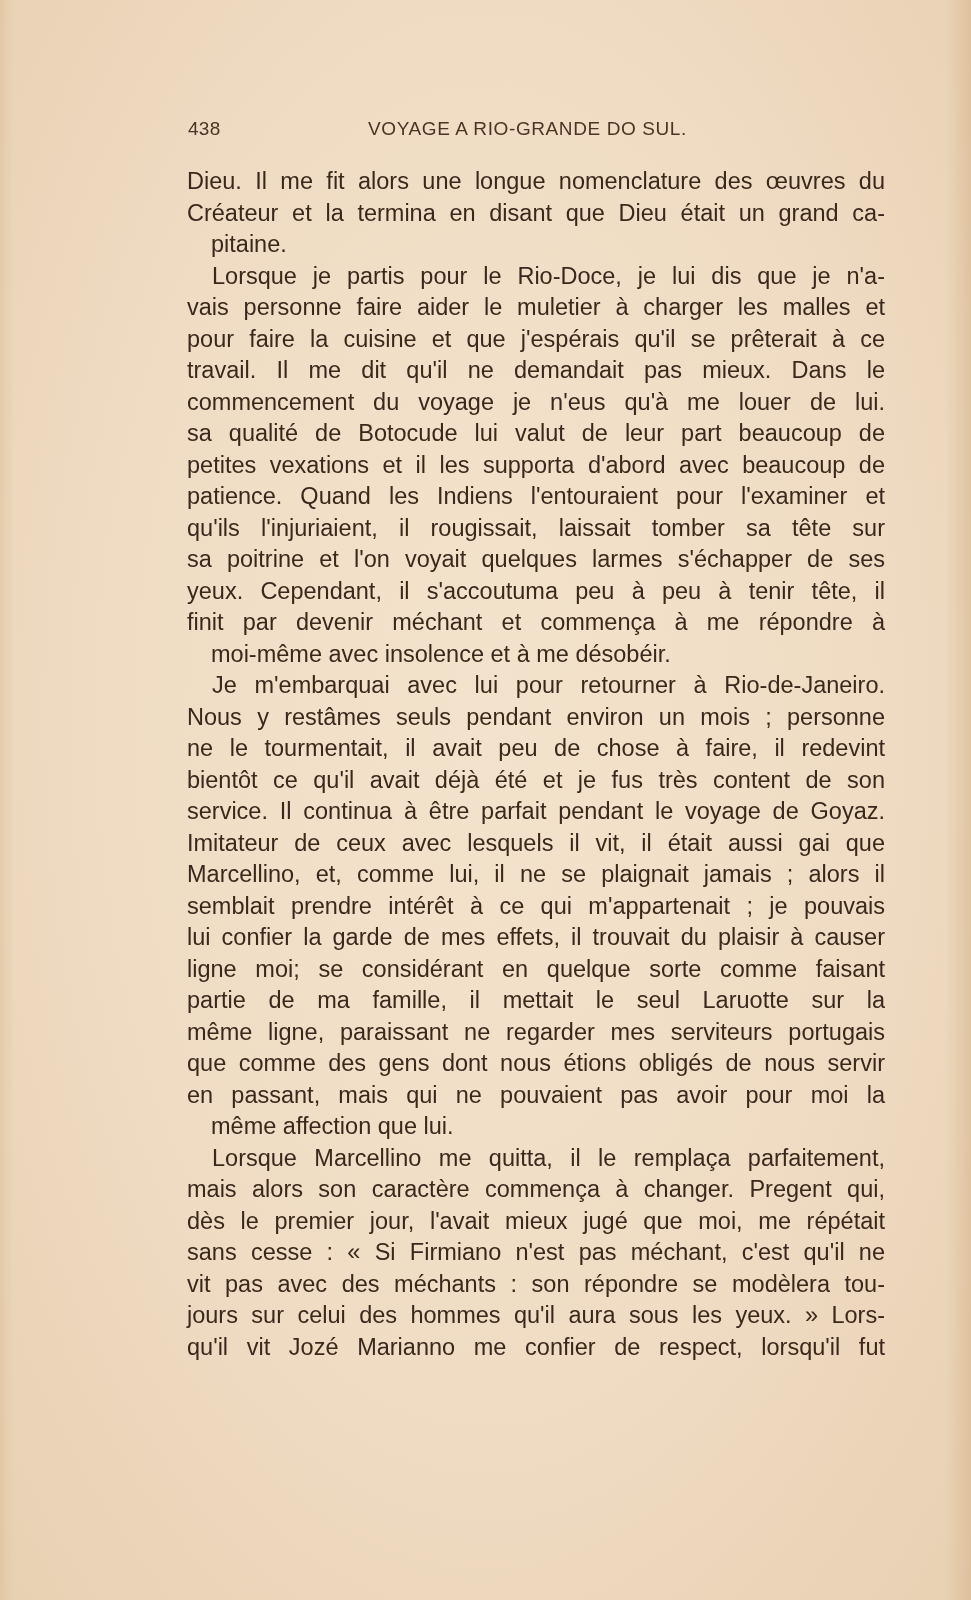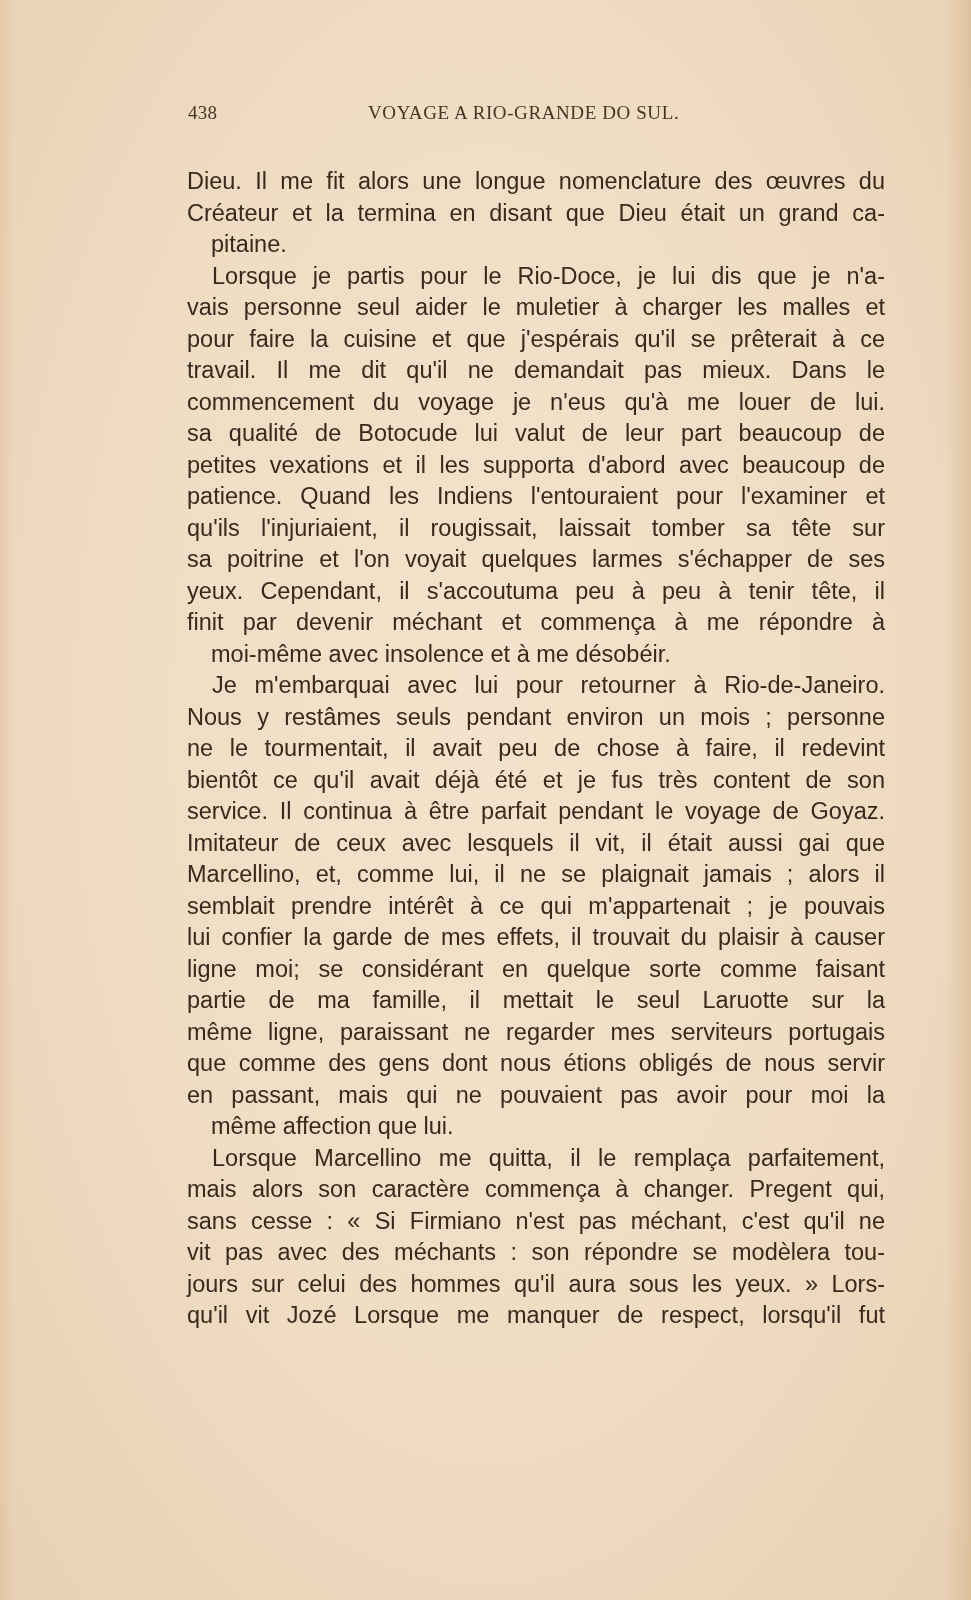--- a/index.html
+++ b/index.html
@@ -28,25 +28,25 @@
     .page-edge-left {
       position: absolute;
       top: 0;
       left: 0;
       width: 14px;
       height: 1600px;
       background: linear-gradient(to left, rgba(226,196,160,0) 0%, rgba(220,188,150,0.45) 100%);
     }
     .running-head {
       position: absolute;
-      top: 102px;
+      top: 118px;
       left: 188px;
       width: 698px;
       height: 24px;
-      font-family: Liberation Serif, serif;
+      font-family: Liberation Sans, sans-serif;
       font-size: 19px;
       letter-spacing: 0.3px;
       color: #4a3426;
     }
     .page-number {
       position: absolute;
       left: 0;
       top: 0;
     }
     .running-title {
@@ -88,21 +88,21 @@
 <div class="running-head">
   <span class="page-number">438</span>
   <span class="running-title">VOYAGE A RIO-GRANDE DO SUL.</span>
 </div>
 
 <div class="text-block" id="text-block">
     <div class="line">Dieu. Il me fit alors une longue nomenclature des œuvres du</div>
     <div class="line">Créateur et la termina en disant que Dieu était un grand ca-</div>
     <div class="line last">pitaine.</div>
     <div class="line indent">Lorsque je partis pour le Rio-Doce, je lui dis que je n'a-</div>
-    <div class="line">vais personne seul aider le muletier à charger les malles et</div>
+    <div class="line">vais personne faire aider le muletier à charger les malles et</div>
     <div class="line">pour faire la cuisine et que j'espérais qu'il se prêterait à ce</div>
     <div class="line">travail. Il me dit qu'il ne demandait pas mieux. Dans le</div>
     <div class="line">commencement du voyage je n'eus qu'à me louer de lui.</div>
     <div class="line">sa qualité de Botocude lui valut de leur part beaucoup de</div>
     <div class="line">petites vexations et il les supporta d'abord avec beaucoup de</div>
     <div class="line">patience. Quand les Indiens l'entouraient pour l'examiner et</div>
     <div class="line">qu'ils l'injuriaient, il rougissait, laissait tomber sa tête sur</div>
     <div class="line">sa poitrine et l'on voyait quelques larmes s'échapper de ses</div>
     <div class="line">yeux. Cependant, il s'accoutuma peu à peu à tenir tête, il</div>
     <div class="line">finit par devenir méchant et commença à me répondre à</div>
@@ -117,17 +117,18 @@
     <div class="line">semblait prendre intérêt à ce qui m'appartenait ; je pouvais</div>
     <div class="line">lui confier la garde de mes effets, il trouvait du plaisir à causer</div>
     <div class="line">ligne moi; se considérant en quelque sorte comme faisant</div>
     <div class="line">partie de ma famille, il mettait le seul Laruotte sur la</div>
     <div class="line">même ligne, paraissant ne regarder mes serviteurs portugais</div>
     <div class="line">que comme des gens dont nous étions obligés de nous servir</div>
     <div class="line">en passant, mais qui ne pouvaient pas avoir pour moi la</div>
     <div class="line last">même affection que lui.</div>
     <div class="line indent">Lorsque Marcellino me quitta, il le remplaça parfaitement,</div>
     <div class="line">mais alors son caractère commença à changer. Pregent qui,</div>
+    <div class="line">dès le premier jour, l'avait mieux jugé que moi, me répétait</div>
     <div class="line">sans cesse : « Si Firmiano n'est pas méchant, c'est qu'il ne</div>
     <div class="line">vit pas avec des méchants : son répondre se modèlera tou-</div>
     <div class="line">jours sur celui des hommes qu'il aura sous les yeux. » Lors-</div>
-    <div class="line">qu'il vit Jozé Lorsque me manquer de respect, lorsqu'il fut</div>
+    <div class="line">qu'il vit Jozé Marianno me confier de respect, lorsqu'il fut</div>
   </div>
 
 </body></html>

